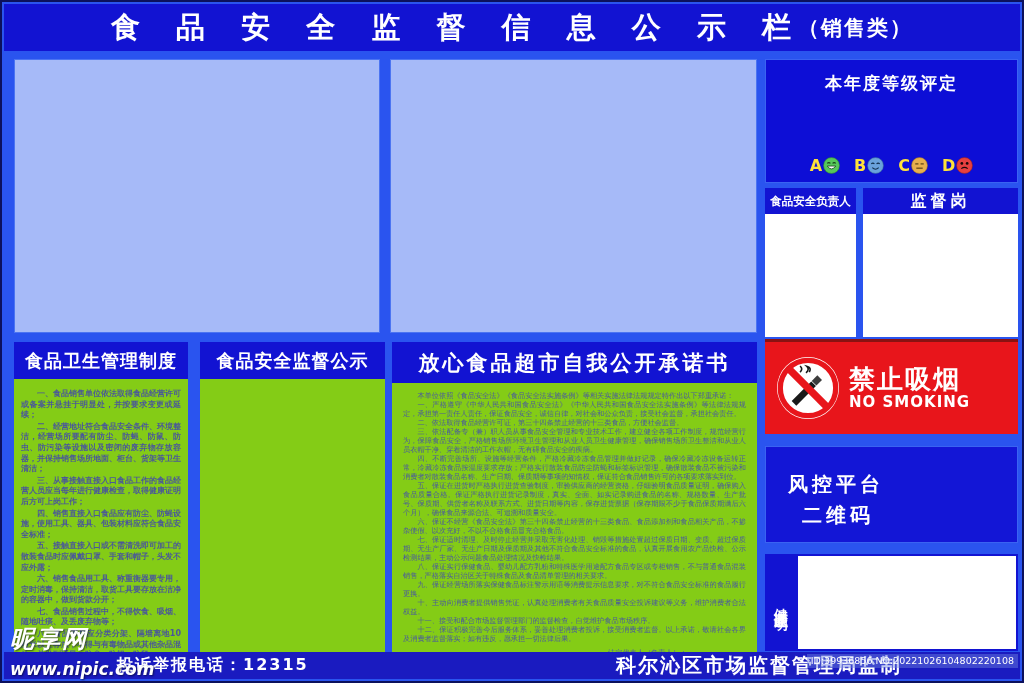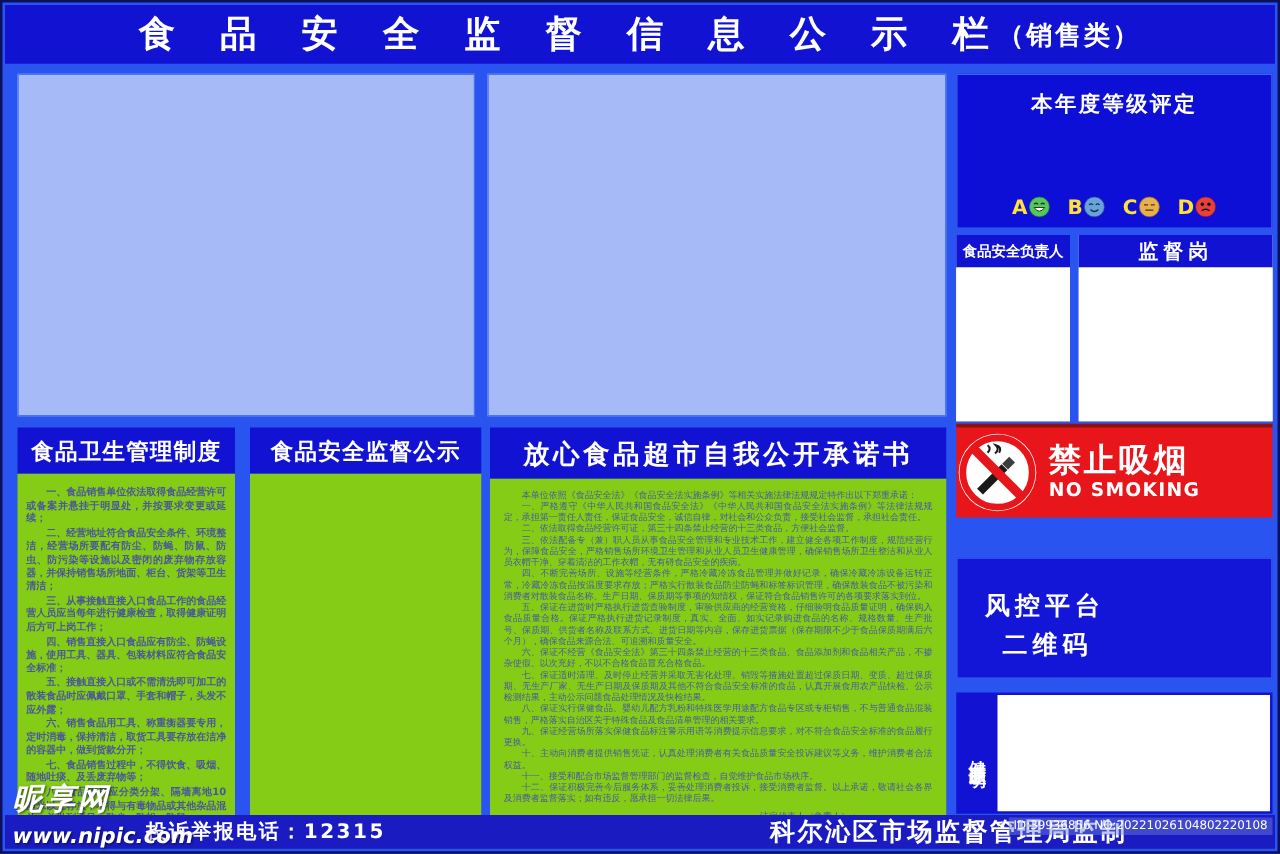--- a/index.html
+++ b/index.html
@@ -39,23 +39,23 @@
     background:var(--deep); color:#fff; font-weight:bold; text-align:center;
     display:flex; align-items:center; justify-content:center;
   }
   .officer{left:763px; top:186px; width:91px; height:149px;}
   .officer .hd{height:26px; font-size:11.5px;}
   .post{left:861px; top:186px; width:155px; height:149px;}
   .post .hd{height:26px; font-size:16px; letter-spacing:4px;}
   .side-box .bd{background:#fff; width:100%;}
   .officer .bd{height:123px;} .post .bd{height:123px;}
   .nosmoking{
-    position:absolute; left:763px; top:337px; width:253px; height:75px;
+    position:absolute; left:763px; top:337px; width:253px; height:95px;
     background:var(--red); border-top:3px solid var(--dark-red); box-sizing:border-box;
-    display:flex; align-items:center; padding-left:0; gap:8px; color:#fff;
+    display:flex; align-items:center; padding-left:10px; gap:8px; color:#fff;
   }
   .ns-text .zh{font-size:26px; font-weight:bold; letter-spacing:2px; line-height:1.1;}
   .ns-text .en{font-size:15px; font-weight:bold; letter-spacing:1px;}
   .risk{
     position:absolute; left:763px; top:444px; width:253px; height:97px;
     background:#1316d6; border:1px solid #3a63f2; box-sizing:border-box; color:#fff;
     font-size:20px; font-weight:bold; letter-spacing:4px; padding:24px 0 0 22px;
   }
   .risk .l2{margin-left:14px; margin-top:4px;}
   .health{

